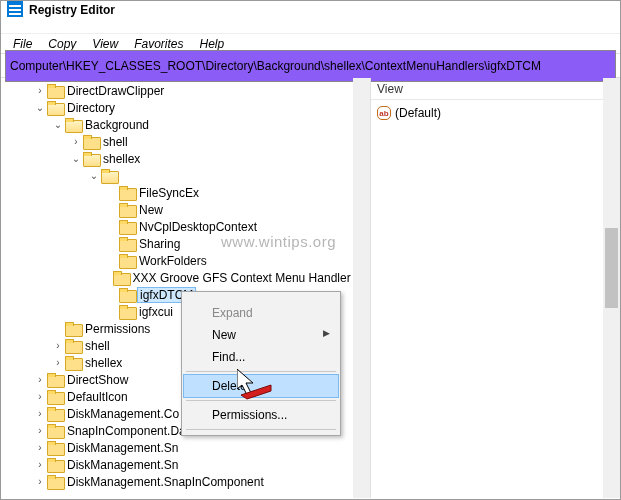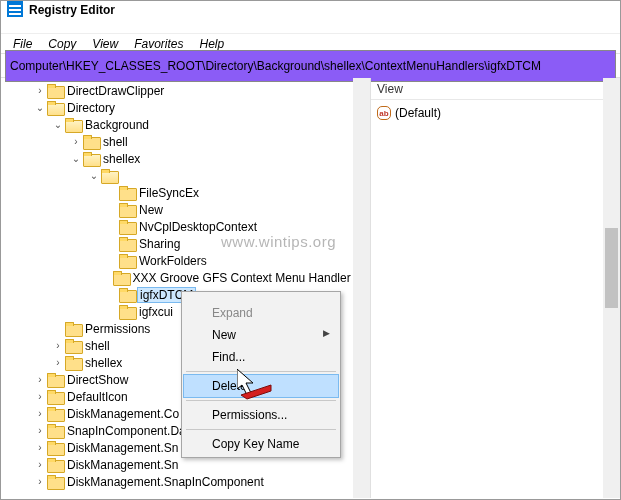--- a/index.html
+++ b/index.html
@@ -417,19 +417,18 @@
 
 <div class="ctxmenu" id="ctxmenu">
     <div class="ctxitem disabled">Expand</div>
     <div class="ctxitem hasarrow">New</div>
     <div class="ctxitem">Find...</div>
     <div class="ctxsep"></div>
     <div class="ctxitem highlight">Delete</div>
     <div class="ctxsep"></div>
     <div class="ctxitem">Permissions...</div>
     <div class="ctxsep"></div>
-    <div class="ctxitem">Copy Key Name</div>
   </div>
 
 <svg class="cursor-arrow" width="40" height="40">
   <polygon points="0,0 0,20 5,16 10,26 14,24 9,14 16,14" fill="#fff" stroke="#000" stroke-width="1"></polygon>
   <polygon points="4,26 34,16 34,22 10,30" fill="#d41f1f" stroke="#7a0c0c" stroke-width="1"></polygon>
 </svg>
 
 </body></html>

